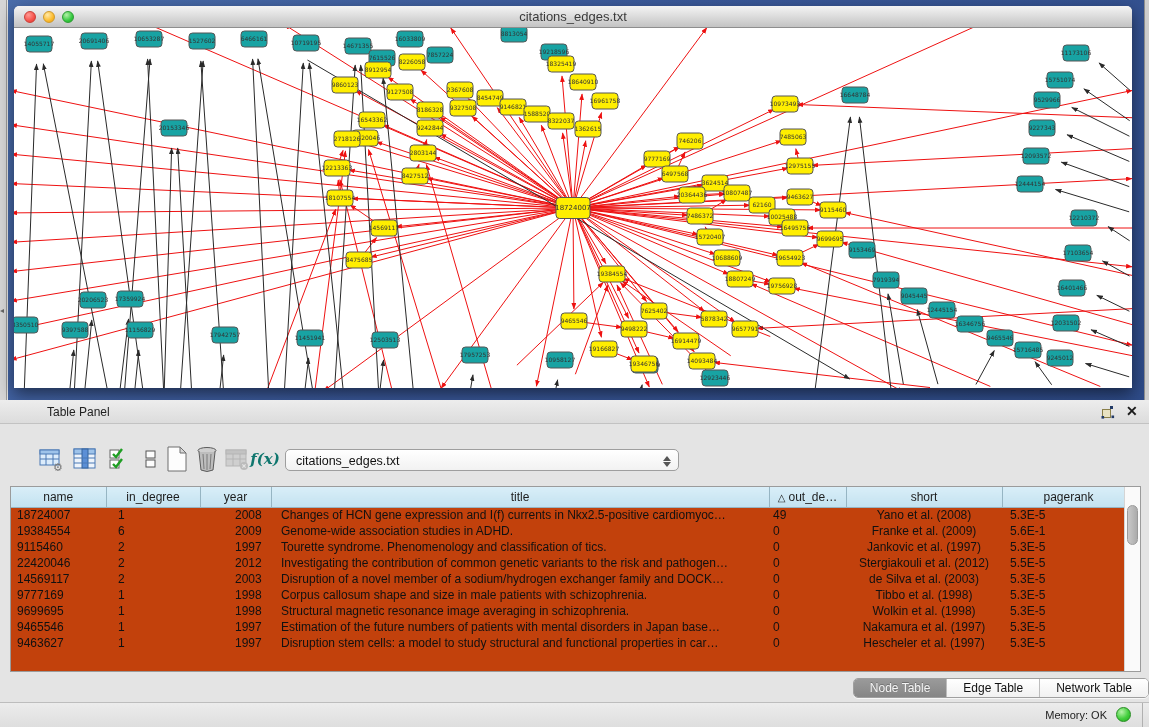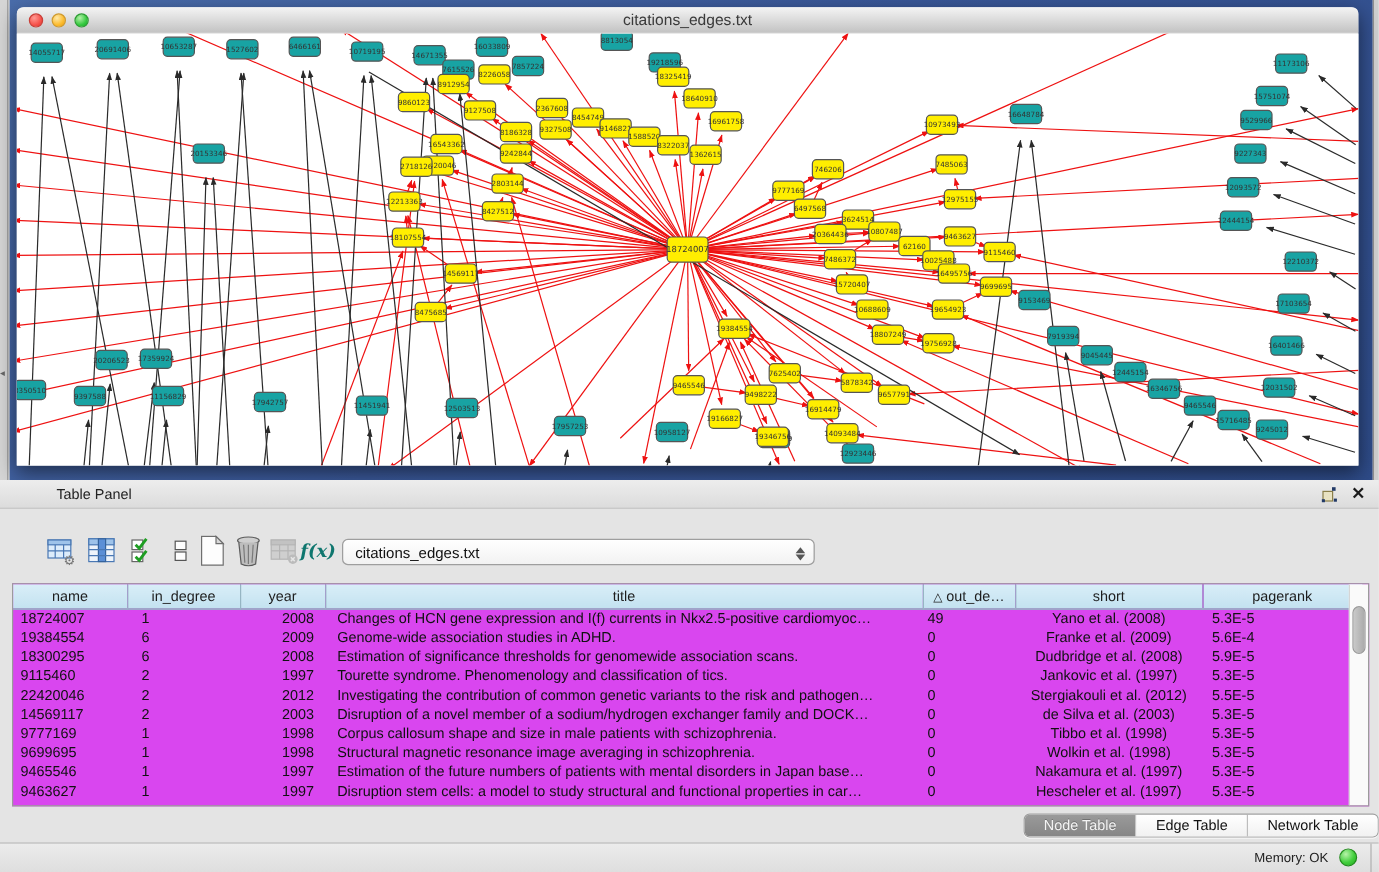--- a/index.html
+++ b/index.html
@@ -39,21 +39,21 @@
   .fx { font-family:"DejaVu Serif", serif; font-style:italic; font-weight:bold; font-size:15px; color:#0f766e; }
   .combo { position:absolute; left:285px; top:13px; width:394px; height:22px; background:linear-gradient(#ffffff,#f2f2f2);
            border:1px solid #9e9e9e; border-radius:5px; box-shadow:inset 0 1px 0 #fff; }
   .combo .val { position:absolute; left:10px; top:4px; font-size:12.5px; color:#111; }
   .combo .stepper { position:absolute; right:7px; top:3px; width:9px; height:16px; display:flex; flex-direction:column;
                     align-items:center; justify-content:center; gap:1px; }
   .combo .stepper i { width:0; height:0; border-left:4px solid transparent; border-right:4px solid transparent; }
   .combo .stepper .up { border-bottom:5px solid #555; }
   .combo .stepper .dn { border-top:5px solid #555; }
 
-  .tbl-wrap { position:absolute; left:10px; top:86px; width:1131px; height:186px; background:#d946ef; border:1px solid #9b9b9b; }
+  .tbl-wrap { position:absolute; left:10px; top:86px; width:1131px; height:186px; background:#c2410c; border:1px solid #9b9b9b; }
   table.data { border-collapse:collapse; table-layout:fixed; width:1114px; font-size:12px; color:#111; }
   table.data th { background:linear-gradient(#d9eef8,#c3e2f0); border:1px solid #96b5c3; border-top:none;
                   font-weight:normal; font-size:12px; height:20px; padding:0 4px; color:#1d1d1d; overflow:hidden; white-space:nowrap;}
   table.data th:first-child { border-left:none; }
   table.data td { height:16px; padding:0; overflow:hidden; white-space:nowrap; border:none; }
   .sort-tri { font-size:10px; margin-right:3px; }
   .vscroll { position:absolute; right:0; top:0; width:16px; height:184px; background:#fafafa; border-left:1px solid #d5d5d5; }
   .vthumb { position:absolute; left:2px; top:18px; width:11px; height:40px; background:linear-gradient(90deg,#c9c9c9,#ababab);
             border:1px solid #9a9a9a; border-radius:6px; }
 
@@ -788,30 +788,21 @@
               <td style="text-align: center;">Yano et al. (2008)</td>
               <td style="padding-left: 8px;">5.3E-5</td>
             </tr>
             <tr>
               <td style="padding-left: 6px;">19384554</td>
               <td style="padding-left: 12px;">6</td>
               <td style="padding-left: 35px;">2009</td>
               <td style="padding-left: 10px;">Genome-wide association studies in ADHD.</td>
               <td style="padding-left: 4px;">0</td>
               <td style="text-align: center;">Franke et al. (2009)</td>
-              <td style="padding-left: 8px;">5.6E-4</td>
-            </tr>
-            <tr>
-              <td style="padding-left: 6px;">18300295</td>
-              <td style="padding-left: 12px;">6</td>
-              <td style="padding-left: 35px;">2008</td>
-              <td style="padding-left: 10px;">Estimation of significance thresholds for genomewide association scans.</td>
-              <td style="padding-left: 4px;">0</td>
-              <td style="text-align: center;">Dudbridge et al. (2008)</td>
-              <td style="padding-left: 8px;">5.9E-5</td>
+              <td style="padding-left: 8px;">5.6E-1</td>
             </tr>
             <tr>
               <td style="padding-left: 6px;">9115460</td>
               <td style="padding-left: 12px;">2</td>
               <td style="padding-left: 35px;">1997</td>
               <td style="padding-left: 10px;">Tourette syndrome. Phenomenology and classification of tics.</td>
               <td style="padding-left: 4px;">0</td>
               <td style="text-align: center;">Jankovic et al. (1997)</td>
               <td style="padding-left: 8px;">5.3E-5</td>
             </tr>

